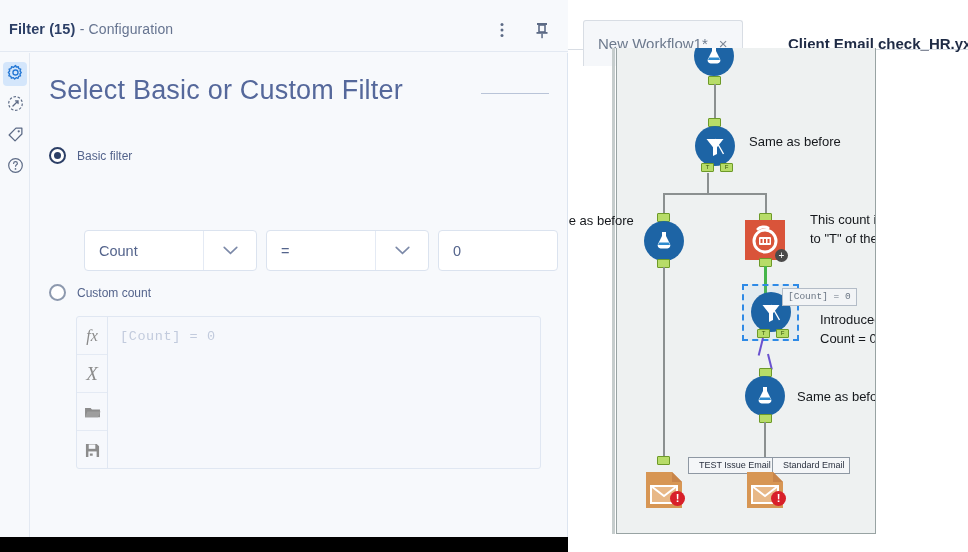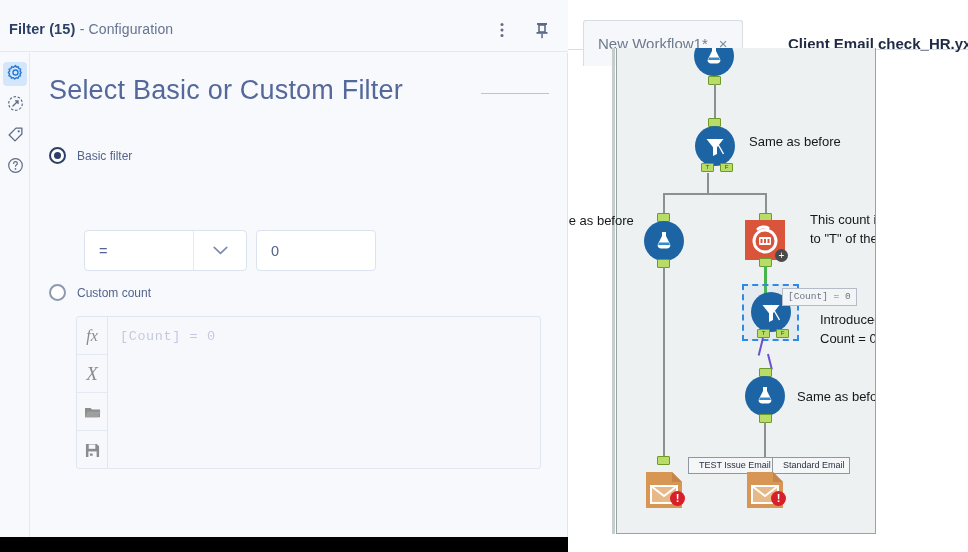--- a/index.html
+++ b/index.html
@@ -473,20 +473,28 @@
 
       <div id="section-heading">Select Basic or Custom Filter</div>
       <div id="heading-rule"></div>
 
       <div class="radio-row" style="top:94px">
         <span class="radio on"></span>
         <span class="radio-label">Basic filter</span>
       </div>
 
       <div id="basic-row">
+        <div class="field" id="field-field">
+          <span class="val">Count</span>
+          <span class="caret-sep">
+            <svg width="15" height="9" viewBox="0 0 15 9">
+                <path d="M1.2 1.4L7.5 7.4l6.3-6" fill="none" stroke="#7c89a8" stroke-width="1.6" stroke-linecap="round"></path>
+              </svg>
+          </span>
+        </div>
         <div class="field" id="field-op">
           <span class="val">=</span>
           <span class="caret-sep">
             <svg width="15" height="9" viewBox="0 0 15 9">
                 <path d="M1.2 1.4L7.5 7.4l6.3-6" fill="none" stroke="#7c89a8" stroke-width="1.6" stroke-linecap="round"></path>
               </svg>
           </span>
         </div>
         <div class="field" id="field-value">
           <span class="val" placeholder="0">0</span>

